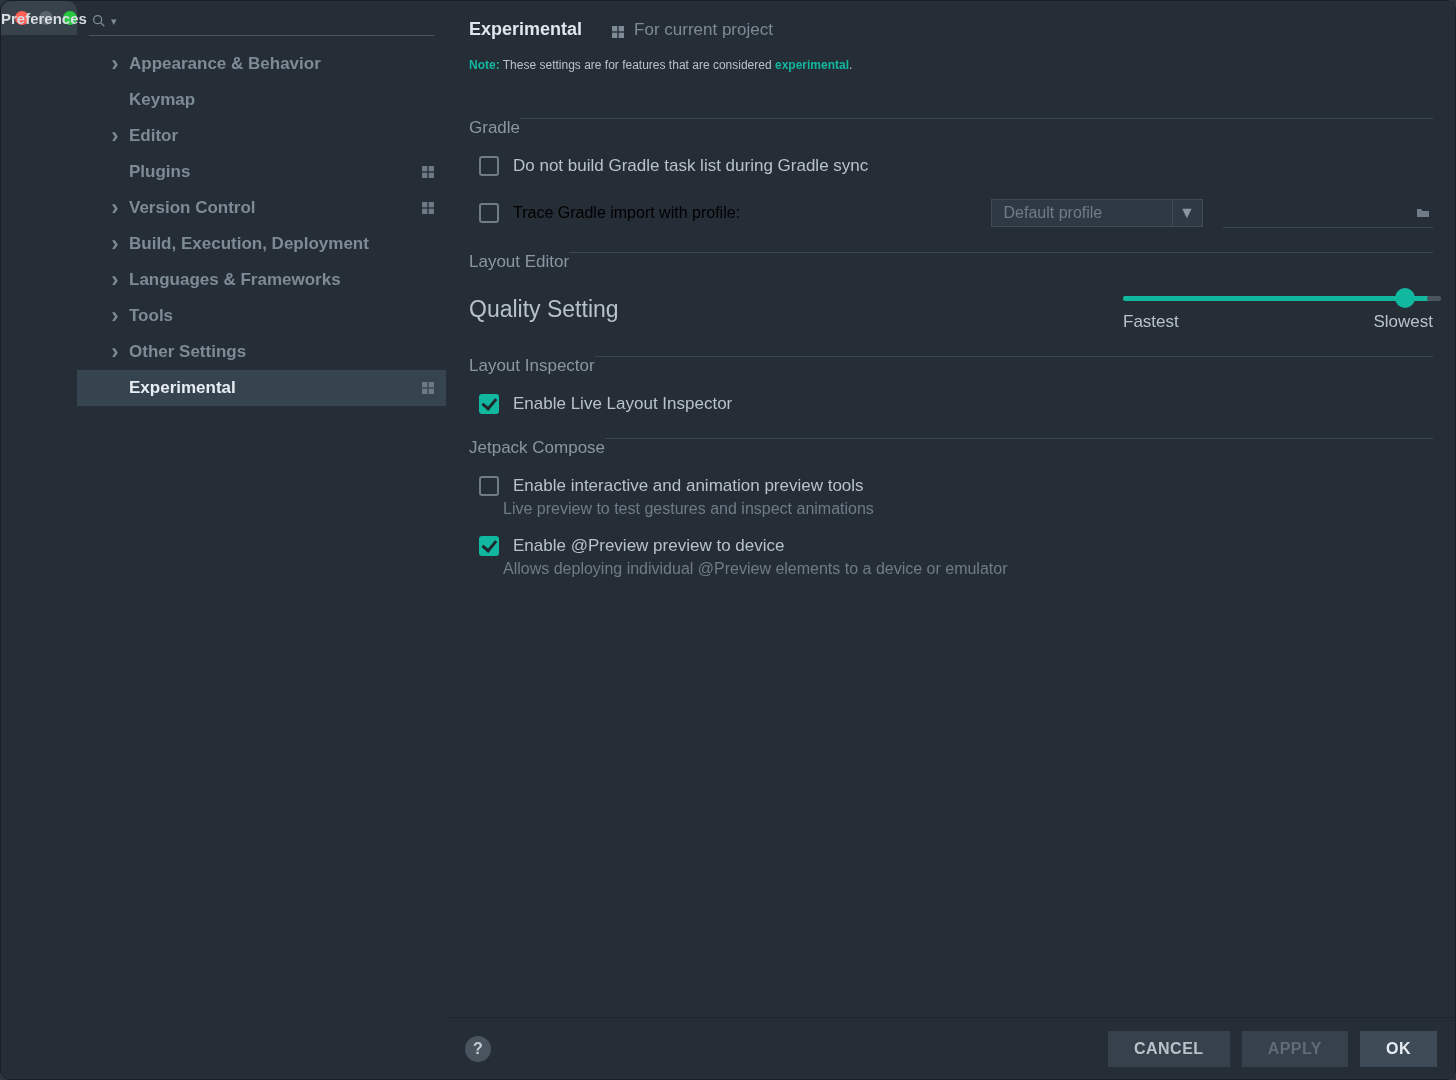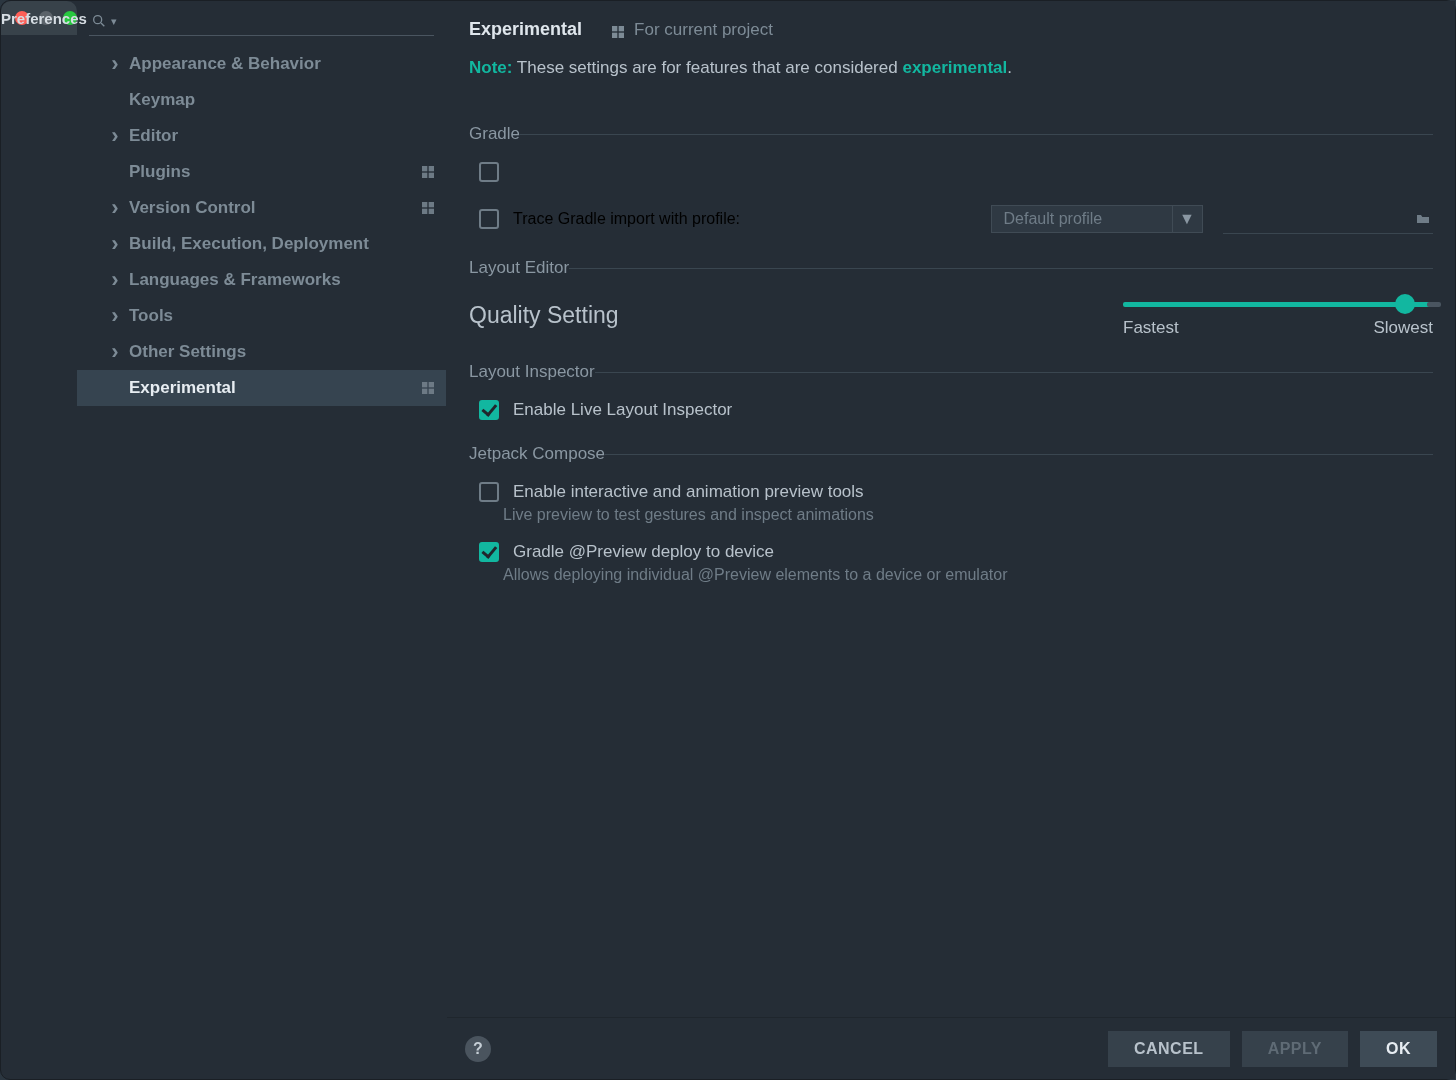--- a/index.html
+++ b/index.html
@@ -27,27 +27,27 @@
   .tree-item .proj { width:16px; height:16px; fill:#6d7a85; }
   .tree-item.selected { background:#364450; }
   .tree-item.selected .lbl { color:#e7edf2; }
   .lvl1 { padding-left:24px; }
   
   .main { flex:1; display:flex; flex-direction:column; background:#252d36; min-width:0;}
   .mhead { padding:18px 22px 0 22px; display:flex; align-items:center; gap:28px;}
   .mhead .ptitle { color:#dfe6ec; font-size:18px; font-weight:700;}
   .mhead .forproj { display:flex; align-items:flex-end; gap:8px; color:#7d8b96; font-size:17px;}
   .mhead .forproj svg { width:16px; height:16px; fill:#7d8b96;}
-  .note-row { padding:18px 22px 0 22px; color:#b8c2cb; font-size:17px;}
+  .note-row { padding:18px 22px 0 22px; color:#b8c2cb; font-size:12px;}
   .note-row .note { color:#12b7a0; font-weight:700;}
   .note-row .link { color:#12b7a0; font-weight:600;}
   .content { flex:1; padding:18px 22px 0 22px; overflow:auto;}
   .section { margin-top:24px; }
   .section:first-child{margin-top:28px;}
-  .section-header { display:flex; align-items:center; color:#8a97a2; font-size:17px; }
+  .section-header { display:flex; align-items:flex-start; color:#8a97a2; font-size:17px; }
   .section-header .line { flex:1; height:1px; background:#3a4650;}
   .row { display:flex; align-items:center; margin-top:18px; gap:14px; padding-left:10px;}
   .row.sub { padding-left:34px; color:#6f7c87; font-size:16px; margin-top:4px;}
   .chk { width:20px; height:20px; border:2px solid #6f7c87; border-radius:3px; display:flex; align-items:center; justify-content:center; cursor:pointer; flex:0 0 auto;}
   .chk.checked { background:#12b7a0; border-color:#12b7a0;}
   .chk.checked::after { content:""; width:6px; height:11px; border:solid #20262c; border-width:0 3px 3px 0; transform:rotate(40deg) translate(-1px,-1px);}
   .row .txt { color:#b8c2cb; font-size:17px;}
   .combo { display:flex; align-items:center; border:1px solid #404b55; background:#2f3943; height:28px; }
   .combo .cval { color:#6f7c87; font-size:16px; padding:0 12px; width:180px;}
   .combo .cbtn { width:30px; height:100%; border-left:1px solid #404b55; display:flex; align-items:center; justify-content:center; color:#8a97a2;}
@@ -178,20 +178,21 @@
 
       <div class="content">
 
         <div class="section">
           <div class="section-header">
             <span>Gradle</span>
               <div class="line"></div>
           </div>
           <div class="row">
             <div class="chk"></div>
+            <span class="txt">Do not build Gradle task list during Gradle sync</span>
           </div>
           <div class="gradle-row2">
             <div class="left">
               <div class="chk"></div>
               <span class="txt">Trace Gradle import with profile:</span>
             </div>
             <div style="flex:1"></div>
             <div class="combo">
               <div class="cval">Default profile</div>
               <div class="cbtn">▼</div>
@@ -240,21 +241,21 @@
             <span>Jetpack Compose</span>
               <div class="line"></div>
           </div>
           <div class="row">
             <div class="chk"></div>
             <span class="txt">Enable interactive and animation preview tools</span>
           </div>
           <div class="row sub">Live preview to test gestures and inspect animations</div>
           <div class="row">
             <div class="chk checked"></div>
-            <span class="txt">Gradle @Preview deploy to device</span>
+            <span class="txt">Enable @Preview preview to device</span>
           </div>
           <div class="row sub">Allows deploying individual @Preview elements to a device or emulator</div>
         </div>
       </div>
 
       <div class="footer">
         <div class="help">?</div>
         <div class="spacer"></div>
         <button class="btn">CANCEL</button>
         <button class="btn disabled">APPLY</button>

